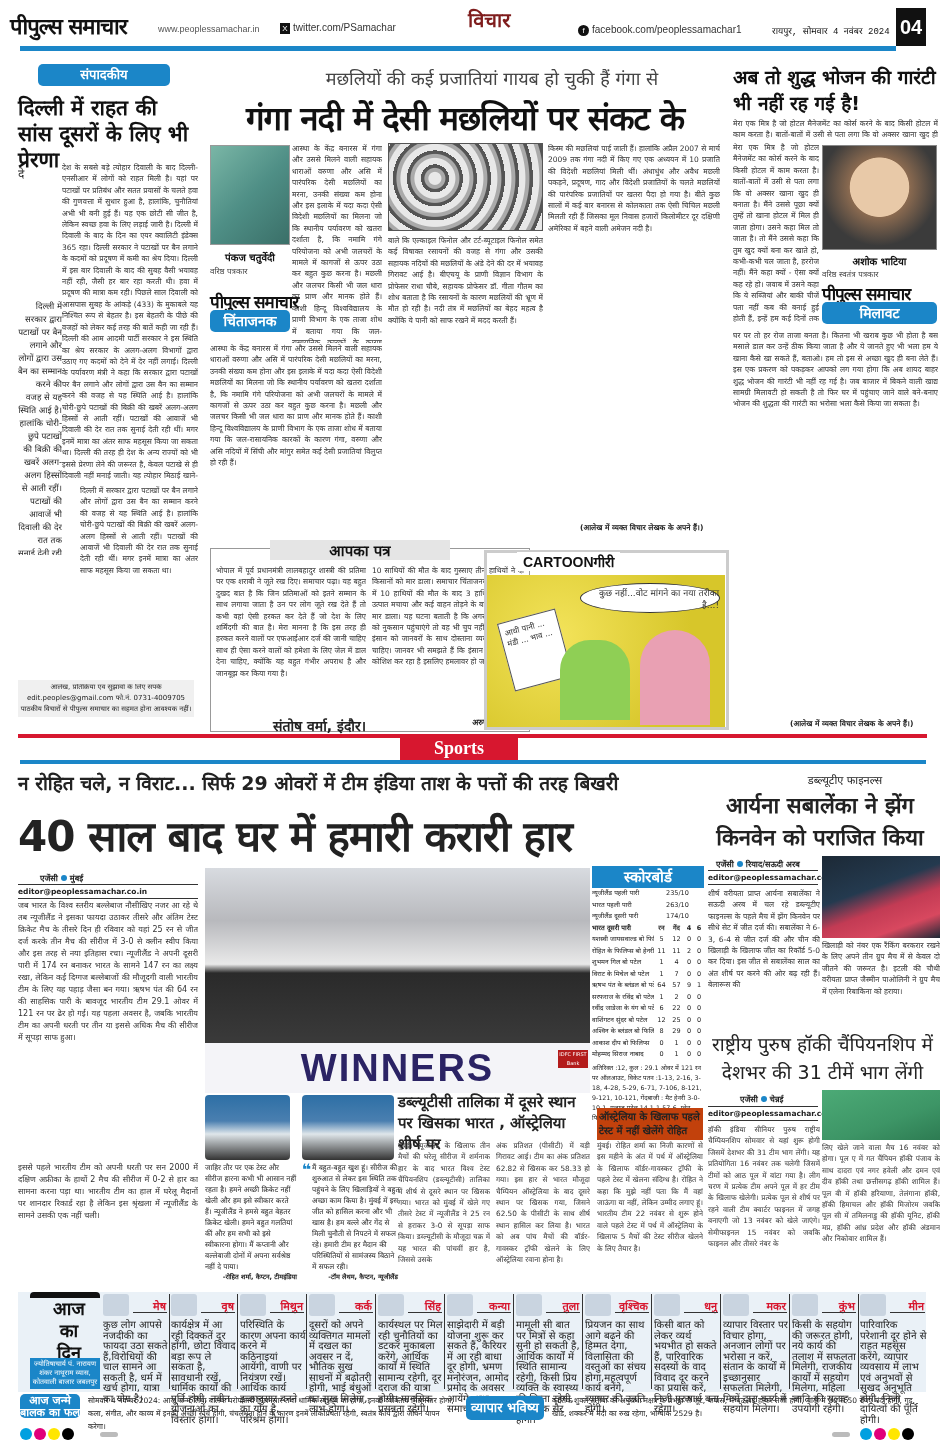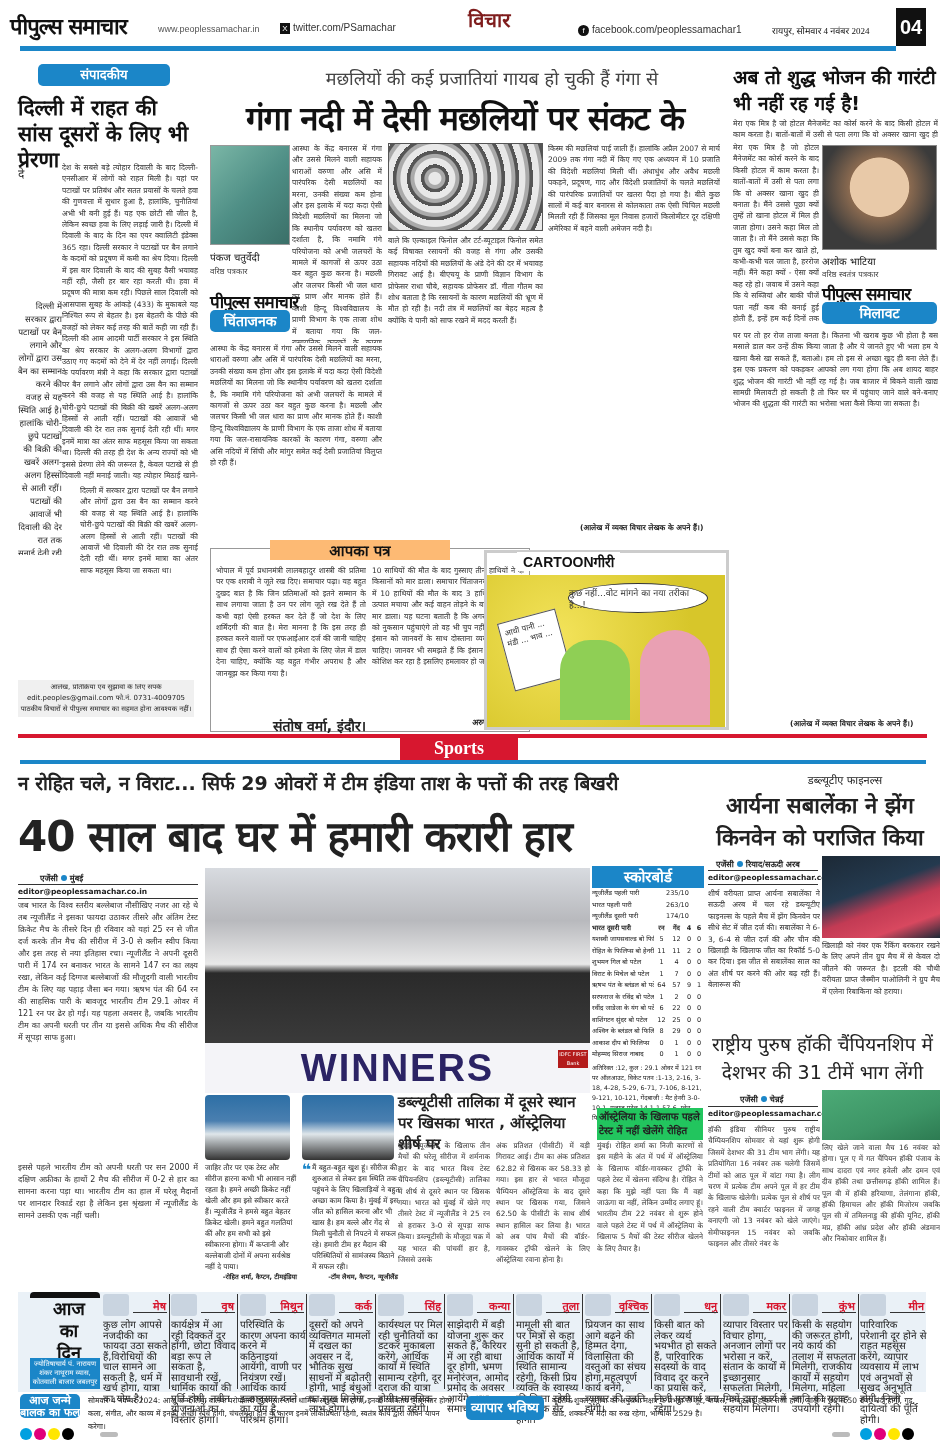--- a/index.html
+++ b/index.html
@@ -6,43 +6,43 @@
 body{width:945px;height:1445px;background:#fff;font-family:"DejaVu Sans",sans-serif;color:#222;position:relative;overflow:hidden}
 .abs{position:absolute}
 .hdr{left:0;top:0;width:945px;height:48px}
 .logo{left:10px;top:10px;font-size:22px;font-weight:bold;color:#111;letter-spacing:-1px}
 .web{left:158px;top:24px;font-size:9px;color:#555;font-family:"Liberation Sans",sans-serif}
 .tw{left:280px;top:22px;font-size:10px;color:#333;font-family:"Liberation Sans",sans-serif}
 .tw i{display:inline-block;width:10px;height:11px;background:#111;color:#fff;font-style:normal;font-size:8px;text-align:center;line-height:11px;margin-right:3px}
 .vichar{left:468px;top:6px;font-size:20px;font-weight:bold;color:#7f1d1d}
 .fb{left:578px;top:24px;font-size:10px;color:#333;font-family:"Liberation Sans",sans-serif}
 .fb i{display:inline-block;width:11px;height:11px;border-radius:50%;background:#111;color:#fff;font-style:normal;font-size:8px;text-align:center;line-height:11px;margin-right:3px}
-.date{left:772px;top:24px;font-size:9px;color:#111;font-family:Liberation Serif, serif}
+.date{left:772px;top:24px;font-size:9px;color:#111;font-family:Liberation Mono, monospace}
 .pgnum{left:896px;top:8px;width:30px;height:38px;background:#111;color:#fff;font-size:20px;font-weight:bold;text-align:center;line-height:38px;font-family:"Liberation Sans",sans-serif}
 .hbar{left:20px;top:46px;width:876px;height:5px;background:#1b86c8}
 .pill{background:#1b86c8;color:#fff;text-align:center;border-radius:5px;font-weight:bold}
 .kicker{left:38px;top:64px;width:132px;height:22px;font-size:13px;line-height:22px}
 .ed-head{left:18px;top:95px;width:180px;font-size:21px;font-weight:bold;line-height:26px;color:#111}
 .col-text{font-size:7.5px;line-height:11.4px;color:#333;text-align:justify;overflow:hidden}
 .sub-head{left:262px;top:66px;width:460px;font-size:18px;color:#444;text-align:center}
 .main-head{left:210px;top:95px;width:510px;font-size:33px;font-weight:bold;color:#111;text-align:center;letter-spacing:-1px}
 .photo{background:linear-gradient(135deg,#7ab6a6,#4f8f86 50%,#3a6f68);border:1px solid #999}
 .fishimg{background:repeating-radial-gradient(circle at 30% 40%,#e8e8e8 0 6px,#aaa 7px 10px,#555 11px 14px);border:1px solid #555}
-.cap-name{font-size:10px;font-weight:normal;text-align:left;color:#111}
+.cap-name{font-size:10px;font-weight:bold;text-align:center;color:#111}
 .cap-role{font-size:8px;text-align:left;color:#444}
 .brand{font-size:17px;font-weight:bold;color:#111;letter-spacing:-1px}
 .tag{height:22px;font-size:14px;line-height:22px}
 .right-head{left:733px;top:64px;width:205px;font-size:19px;font-weight:bold;line-height:26px;color:#111}
 .oldphoto{background:radial-gradient(circle at 50% 40%,#e8c9a8 0 35%,#8a6a50 36%,#3b3b3b 70%);border:1px solid #888}
 .letters{left:210px;top:548px;width:320px;height:184px;border:1px solid #999}
-.letters-title{left:270px;top:540px;width:180px;height:20px;background:#fdba74;text-align:center;font-size:15px;font-weight:bold;color:#111}
+.letters-title{left:270px;top:540px;width:180px;height:20px;background:#e5e5e5;text-align:center;font-size:15px;font-weight:bold;color:#111}
 .cartoon{left:484px;top:550px;width:245px;height:180px;border:3px solid #ccc}
 .cartoon-title{left:517px;top:552px;background:#fff;padding:0 6px;font-size:14px;font-weight:bold;color:#111;font-family:"Liberation Sans",sans-serif}
 .cartoon-art{left:487px;top:575px;width:238px;height:152px;background:radial-gradient(circle at 30% 40%,#f3e35a,#d7c62a 70%)}
-.bubble{left:568px;top:583px;width:140px;height:30px;background:#fff;border:1px solid #333;border-radius:50%;font-size:9px;text-align:left;line-height:12px;padding-top:3px;color:#333}
+.bubble{left:580px;top:583px;width:140px;height:30px;background:#fff;border:1px solid #333;border-radius:50%;font-size:9px;text-align:right;line-height:12px;padding-top:3px;color:#333}
 .contact{left:18px;top:680px;width:176px;font-size:7px;text-align:center;color:#222;background:#f0f0f0;line-height:11px;padding:2px}
 .redbar{left:18px;top:734px;width:909px;height:4px;background:#d7172f}
 .sports-tag{left:400px;top:736px;width:118px;height:24px;background:#d7172f;color:#fff;text-align:center;font-size:18px;font-weight:bold;line-height:24px;font-family:"Liberation Serif",serif}
 .bluebar{left:20px;top:760px;width:906px;height:4px;background:#1b86c8}
 .sp-sub{left:18px;top:770px;width:680px;font-size:19px;color:#222;font-weight:bold}
 .sp-main{left:18px;top:806px;width:680px;font-size:42px;font-weight:bold;color:#222;letter-spacing:-1px}
 .wta-kick{left:760px;top:772px;width:170px;font-size:11px;text-align:center;color:#222}
 .wta-head{left:700px;top:790px;width:240px;font-size:22px;font-weight:bold;line-height:32px;text-align:center;color:#222}
 .byline{font-size:8px;color:#222;font-weight:bold}
 .byline b{display:inline-block;width:6px;height:6px;border-radius:50%;background:#1b86c8;margin:0 3px}
@@ -53,21 +53,21 @@
 .sb-title{height:22px;font-size:15px;line-height:22px;border-radius:0}
 .sb-row{display:flex;font-size:6.5px;line-height:11.5px;color:#222}
 .sb-row .n{flex:1;white-space:nowrap;overflow:hidden}
 .sb-row .c{width:10px;text-align:center}
 .sb-row .c2{width:15px;text-align:center}
 .sb-foot{font-size:6.3px;line-height:10px;color:#222;margin-top:2px}
 .quote-img{background:linear-gradient(180deg,#2d6fa5 0%,#4a7fb0 40%,#dfe6ea 60%,#333 100%);border-radius:4px}
 .quote{font-size:7.3px;line-height:11px;color:#222}
 .quote-by{font-size:8px;color:#222;text-align:right;font-weight:bold}
 .wtc-head{left:398px;top:1092px;width:192px;font-size:15px;font-weight:bold;color:#222;line-height:21px}
-.aus-head{left:597px;top:1108px;width:106px;font-size:10px;font-weight:bold;line-height:14px;color:#222;background:#22c55e;padding:2px}
+.aus-head{left:597px;top:1108px;width:106px;font-size:10px;font-weight:bold;line-height:14px;color:#222;background:#c2410c;padding:2px}
 .tennis{left:822px;top:856px;width:118px;height:82px;background:linear-gradient(160deg,#1c2936,#243a4f 40%,#c23b54 60%,#d8485f 80%,#1c2936)}
 .hockey-head{left:705px;top:1030px;width:235px;font-size:19px;line-height:28px;color:#222;text-align:center}
 .hockey-img{left:822px;top:1090px;width:118px;height:50px;background:linear-gradient(160deg,#4caa76,#3d9566 60%,#2d7b52)}
 .horo{left:18px;top:1292px;width:908px;height:100px;background:#eaf1f7}
 .aaj{left:30px;top:1292px;width:78px;height:70px;text-align:center;font-size:18px;font-weight:bold;color:#111;line-height:22px}
 .aaj-top{left:30px;top:1292px;width:70px;height:6px;background:#111;border-radius:4px 4px 0 0}
 .astro{left:30px;top:1358px;width:70px;font-size:7px;background:#1b86c8;color:#fff;text-align:center;line-height:9px;padding:2px}
 .sign{top:1294px;width:67px;height:95px;border-right:1px solid #333}
 .sign-ic{width:26px;height:22px;background:#c9d4e0;border-radius:3px}
 .sign-name{position:absolute;right:3px;top:4px;font-size:11px;font-weight:bold;color:#d7172f}

